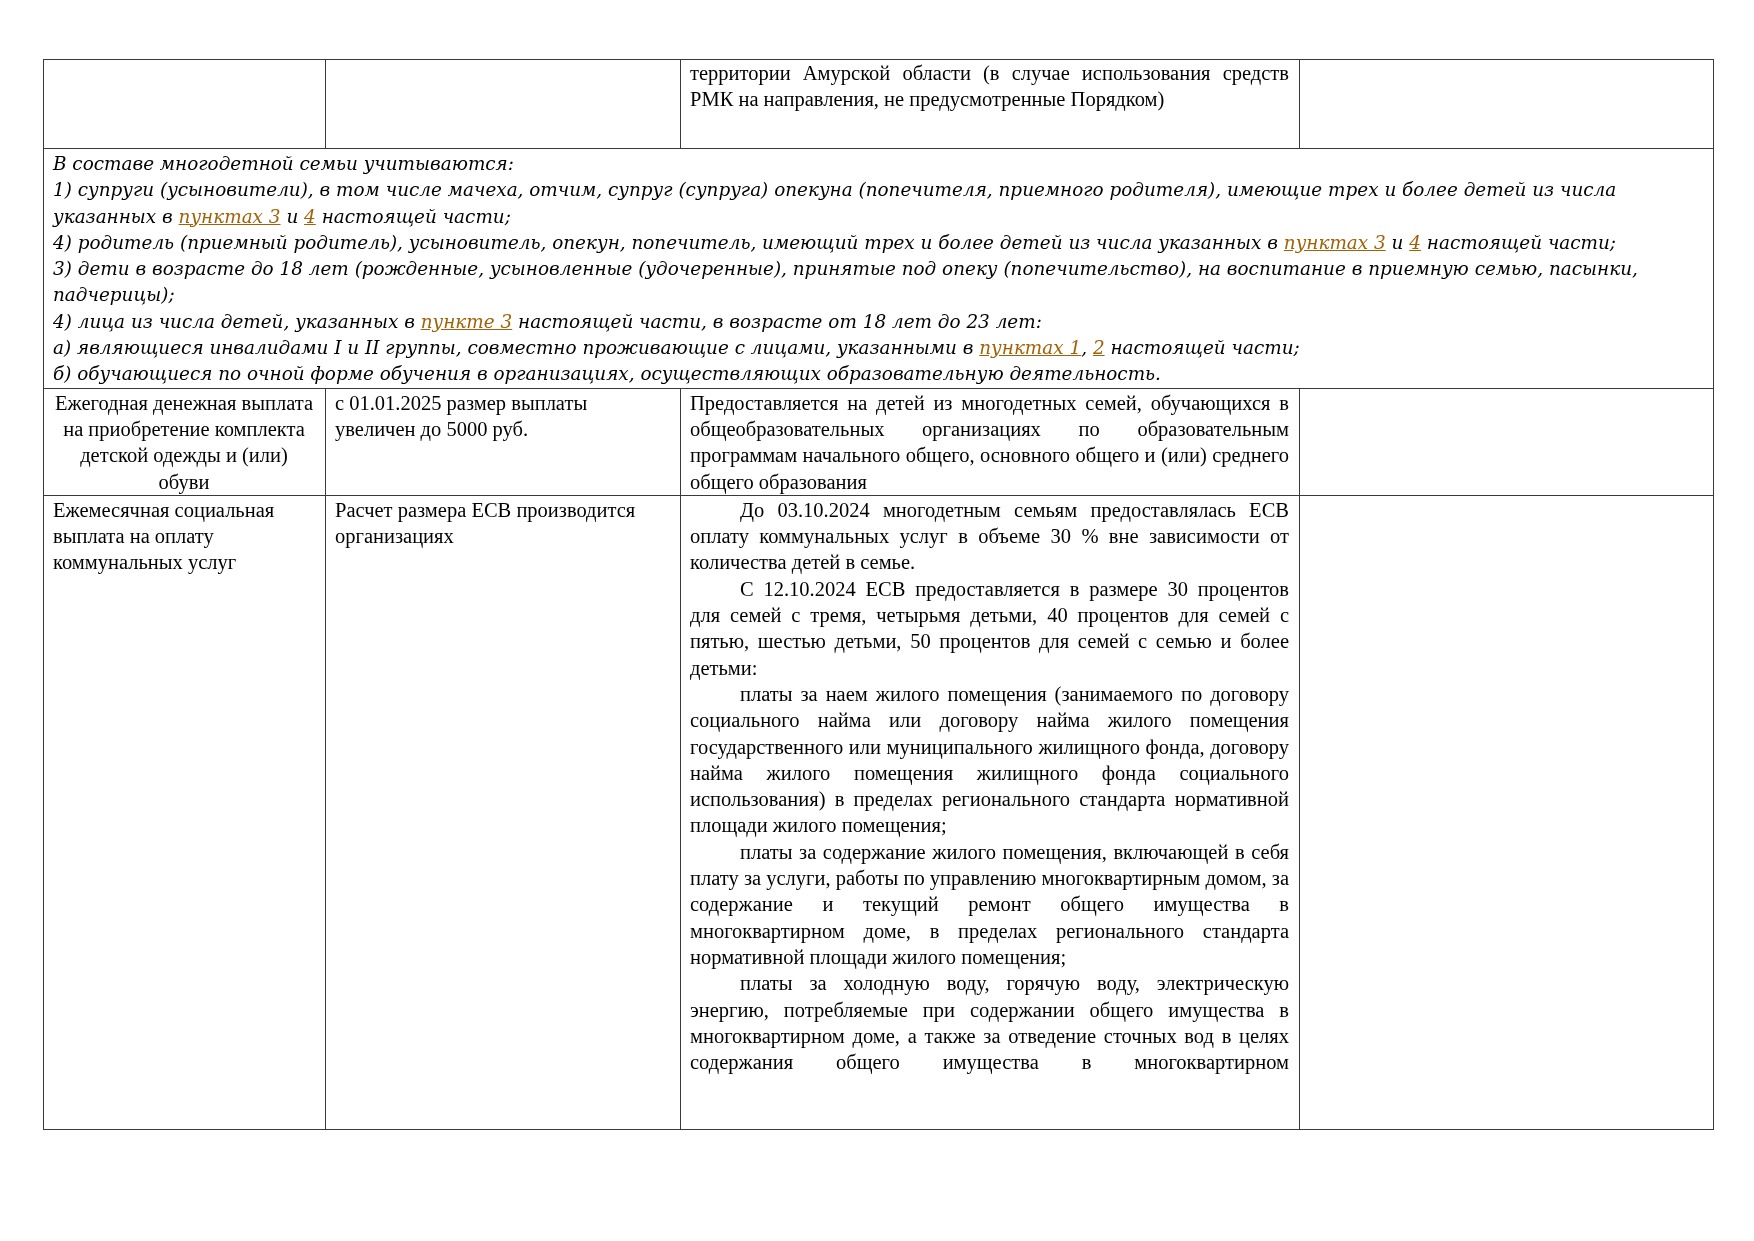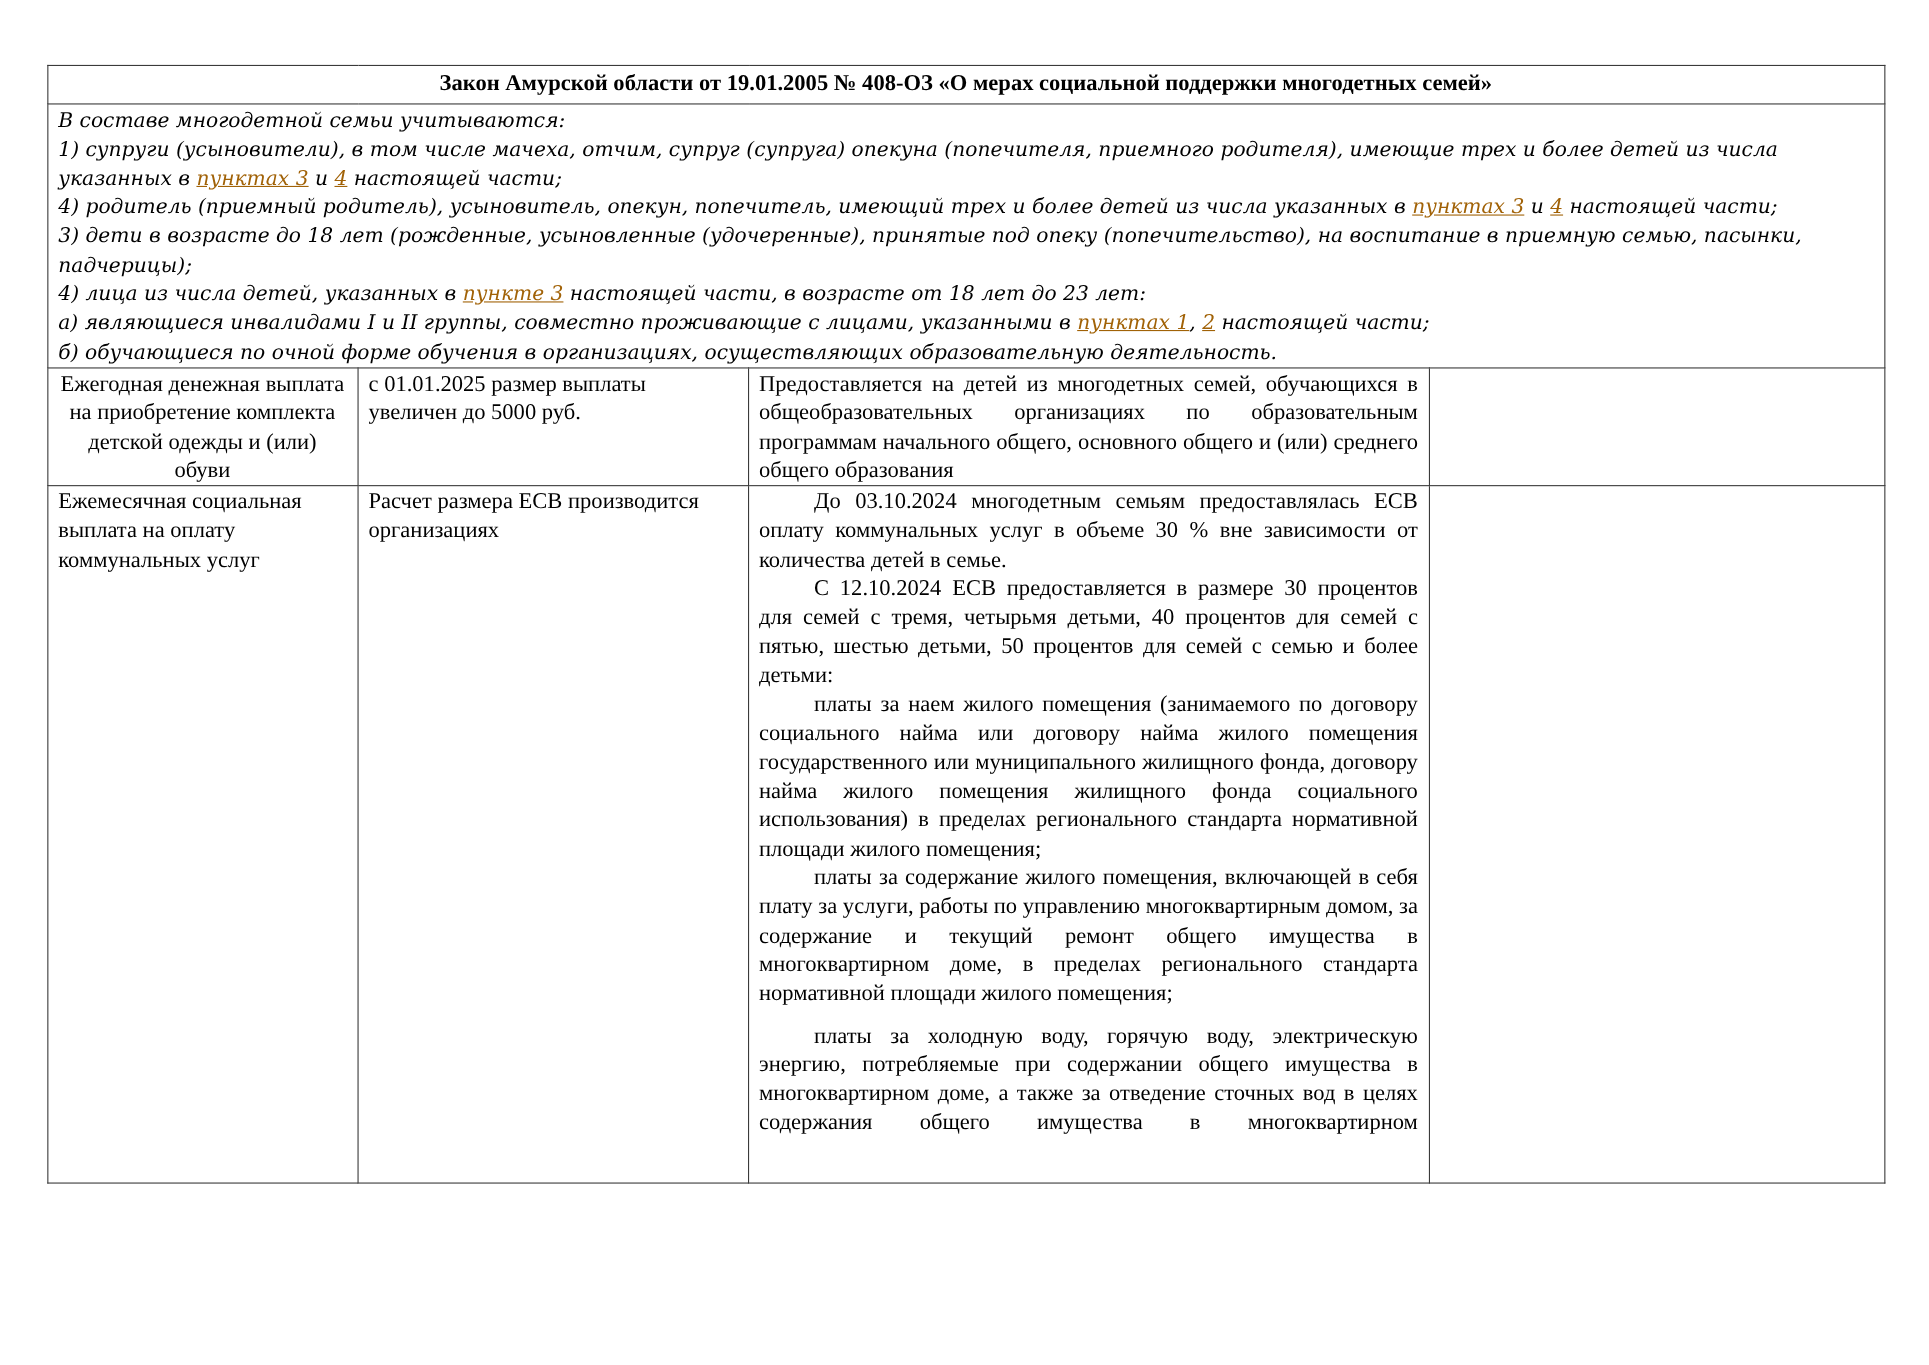--- a/index.html
+++ b/index.html
@@ -9,39 +9,42 @@
   table.doc td { border: 1.5px solid #3a3a3a; vertical-align: top; padding: 0 10px 0 9px; font-size: 20.5px; line-height: 26.3px; }
   col.c1 { width: 282px; } col.c2 { width: 355px; } col.c3 { width: 619px; } col.c4 { width: 414px; }
   .just { text-align: justify; }
   .center { }
   .law-title { font-weight: bold; text-align: center; padding-top: 3px !important; padding-bottom: 5px !important; }
   .intro { font-family: "DejaVu Serif", serif; font-style: italic; font-size: 18.4px !important; line-height: 26.3px !important; padding-top: 2px !important; }
   .intro p { margin: 0; }
   .intro a { color: #a16207; text-decoration: underline; }
   .para { margin: 0; text-align: justify; }
   .indent { text-indent: 50px; }
-  .last-line-just { text-align-last: justify; margin-top: 12px; }
+  .last-line-just { text-align-last: justify; }
   .row-top td { height: 88px; padding-top: 1px; }
 </style>
 </head>
 <body>
 
 <div class="page">
   <table class="doc">
     <colgroup>
       <col class="c1">
         <col class="c2">
         <col class="c3">
         <col class="c4">
     </colgroup>
     <tbody>
+      <tr class="row-top">
+        <td></td>
+        <td></td>
+        <td class="just">территории Амурской области (в случае использования средств РМК на направления, не предусмотренные Порядком)</td>
+        <td></td>
+      </tr>
 
-      <tr>
-        <td colspan="4" class="law-title">Закон Амурской области от 19.01.2005 № 408-ОЗ «О мерах социальной поддержки многодетных семей»</td>
-      </tr>
 
       <tr>
         <td colspan="4" class="intro" style="height:236px;">
           <p>В составе многодетной семьи учитываются:</p>
           <p><span>1) супруги (усыновители), в том числе мачеха, отчим, супруг (супруга) опекуна (попечителя, приемного родителя), имеющие трех и более детей из числа указанных в </span><a href="#">пунктах 3</a><span> и </span><a href="#">4</a><span> настоящей части;</span></p>
           <p><span>4) родитель (приемный родитель), усыновитель, опекун, попечитель, имеющий трех и более детей из числа указанных в </span><a href="#">пунктах 3</a><span> и </span><a href="#">4</a><span> настоящей части;</span></p>
           <p>3) дети в возрасте до 18 лет (рожденные, усыновленные (удочеренные), принятые под опеку (попечительство), на воспитание в приемную семью, пасынки, падчерицы);</p>
           <p><span>4) лица из числа детей, указанных в </span><a href="#">пункте 3</a><span> настоящей части, в возрасте от 18 лет до 23 лет:</span></p>
           <p><span>а) являющиеся инвалидами I и II группы, совместно проживающие с лицами, указанными в </span><a href="#">пунктах 1</a><span>, </span><a href="#">2</a><span> настоящей части;</span></p>
           <p>б) обучающиеся по очной форме обучения в организациях, осуществляющих образовательную деятельность.</p>

